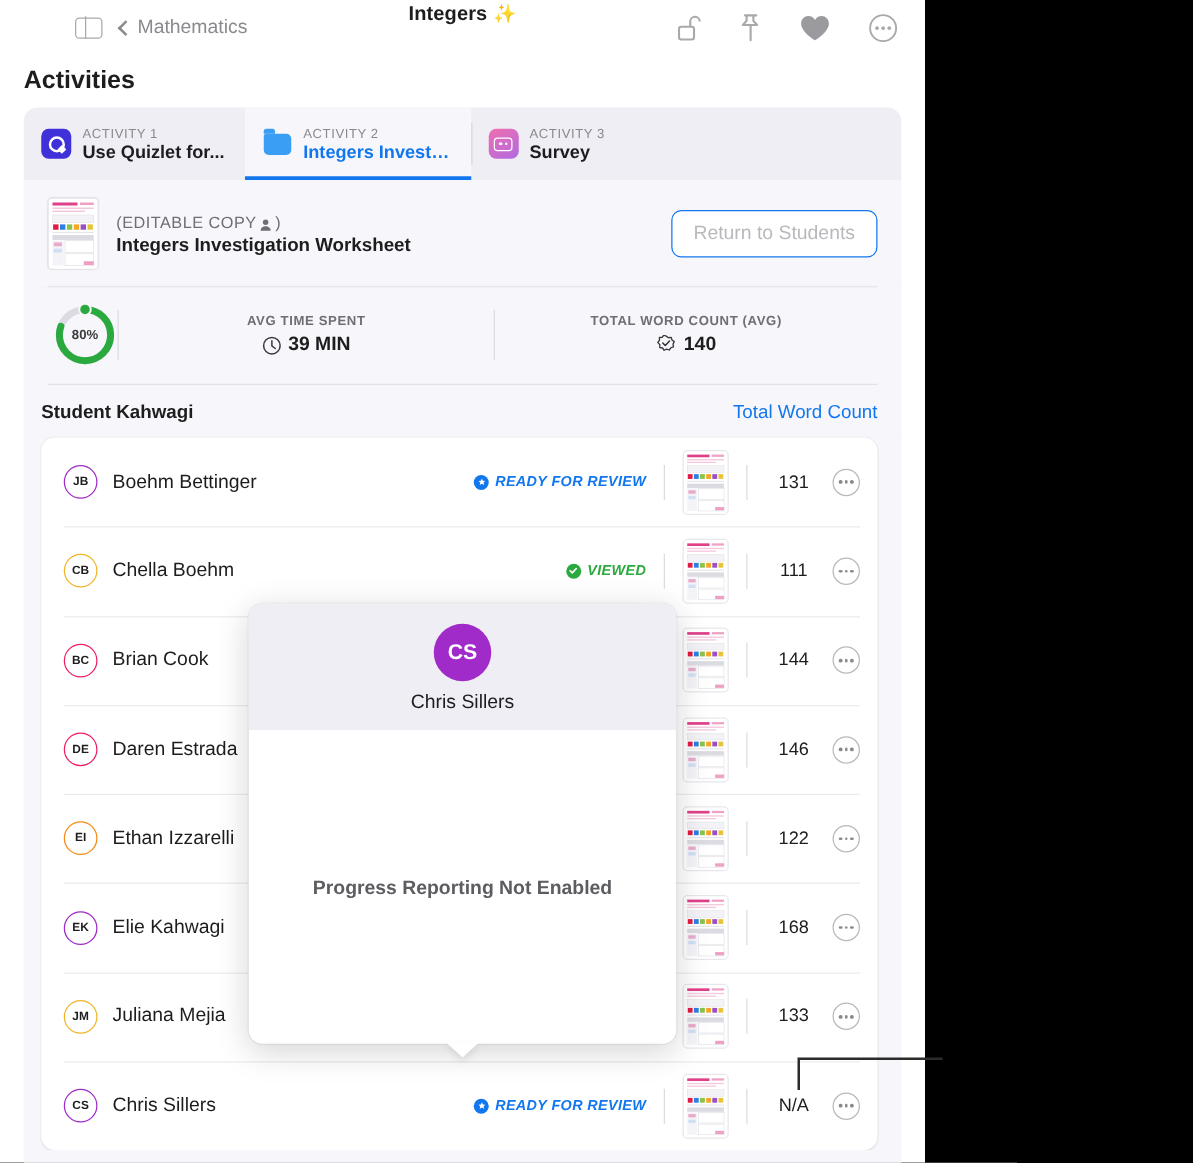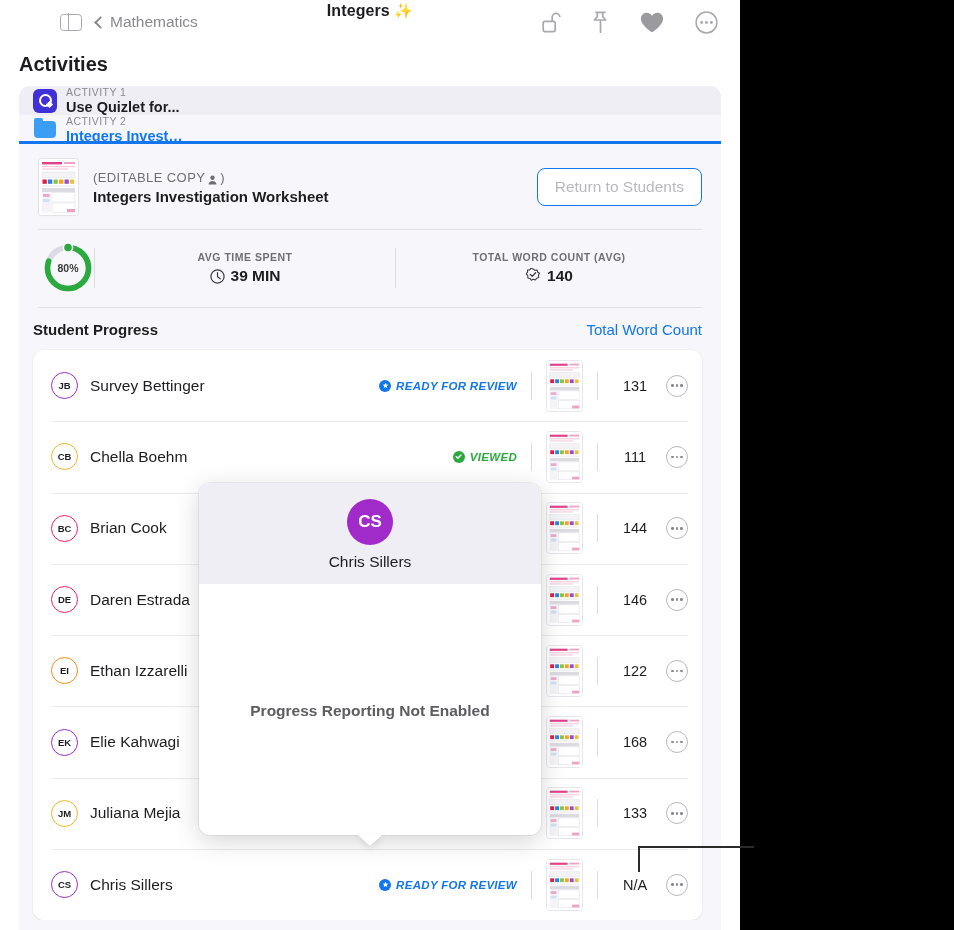--- a/index.html
+++ b/index.html
@@ -62,21 +62,21 @@
     padding: 9px 0 10px 19px;
   }
 
   
   .act-card {
     margin: 0 19px;
     background: #efeef5;
     border-radius: 11px 11px 0 0;
     overflow: hidden;
   }
-  .tabs { display: flex; height: 58px; flex-direction: column; }
+  .tabs { display: flex; height: 58px; }
   .tab {
     display: flex; align-items: center; gap: 9px;
     padding: 0 16px 0 14px;
     position: relative;
     min-width: 0;
   }
   .tab + .tab::before {
     content:""; position:absolute; left: 0; top: 12px; bottom: 12px;
     width: 1px; background: #d8d7e0;
   }
@@ -405,29 +405,29 @@
           <svg width="16" height="16" viewBox="0 0 16 16">
             <path d="M8 .9l1.8 1.3 2.2-.3.6 2.1 1.8 1.3-1 2 .4 2.2-2.1.7-1.3 1.8-2.1-.7-2 .9-1.3-1.8-2.2-.4.1-2.2L1.2 5.9l1.4-1.7-.1-2.2 2.2-.1L6 .2z" fill="none" stroke="#3a3a3c" stroke-width="1.05" stroke-linejoin="round"></path>
             <path d="M5.2 6.4l2 2L10.6 4.8" stroke="#3a3a3c" stroke-width="1.3" fill="none" stroke-linecap="round" stroke-linejoin="round"></path>
           </svg>
           <span>140</span>
         </span>
       </span>
     </div>
 
     <div class="sp-head">
-      <span class="sp-title">Student Progress</span>
+      <span class="sp-title">Student Kahwagi</span>
       <span class="sp-link">Total Word Count</span>
     </div>
 
     <div class="list-wrap">
       <div class="list" id="student-list">
           <div class="row">
             <span class="av" style="border-color:#a02bc9">JB</span>
-       <span class="sname">Survey Bettinger</span>
+       <span class="sname">Boehm Bettinger</span>
        <span class="spacer"></span>
             <span class="badge review">
         <span class="b-dot review">
                 <svg width="7" height="7" viewBox="0 0 8 8">
                   <path d="M4 .8l.9 2.1 2.3.2-1.7 1.5.5 2.2L4 5.6 2 6.8l.5-2.2L.8 3.1l2.3-.2z" fill="#fff"></path>
                 </svg>
               </span>
         <span>READY FOR REVIEW</span>
             </span>
        <span class="sep"></span>

